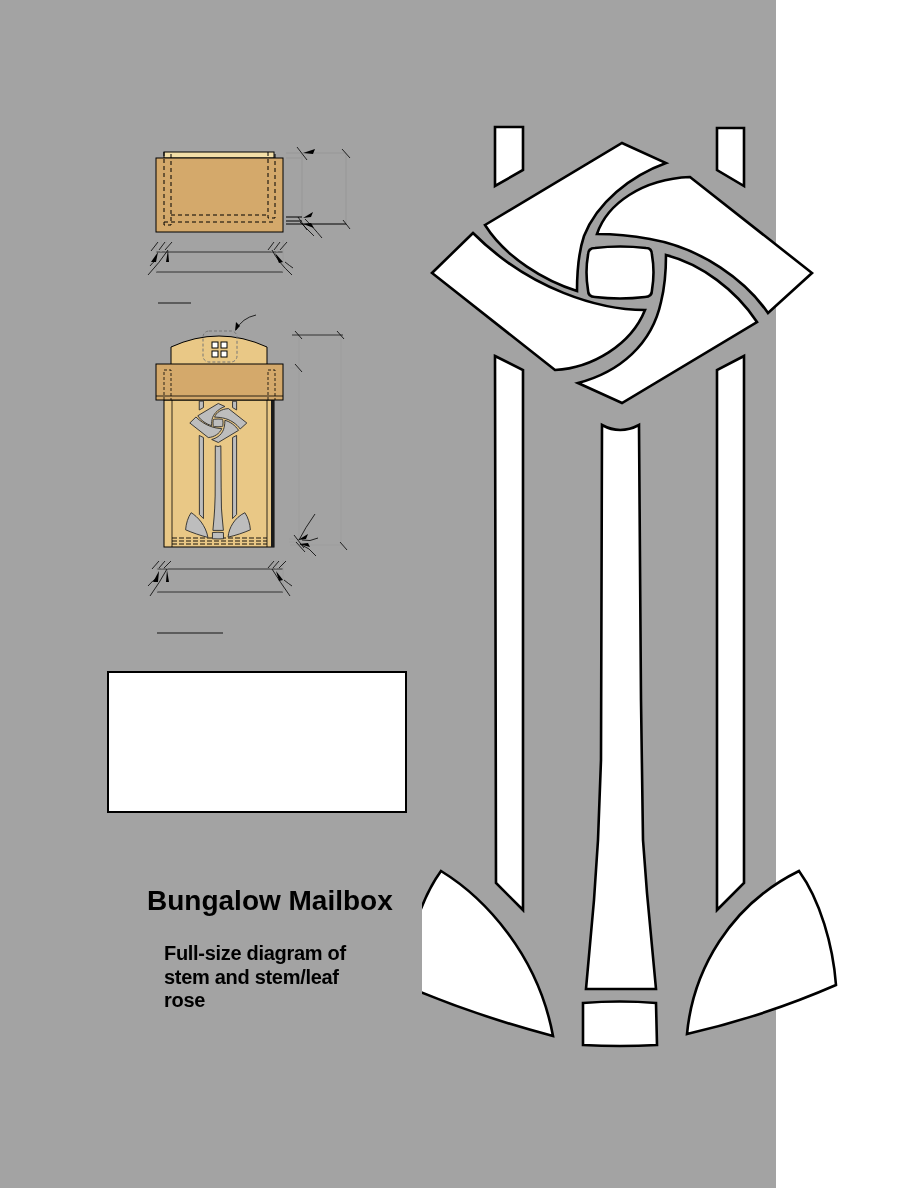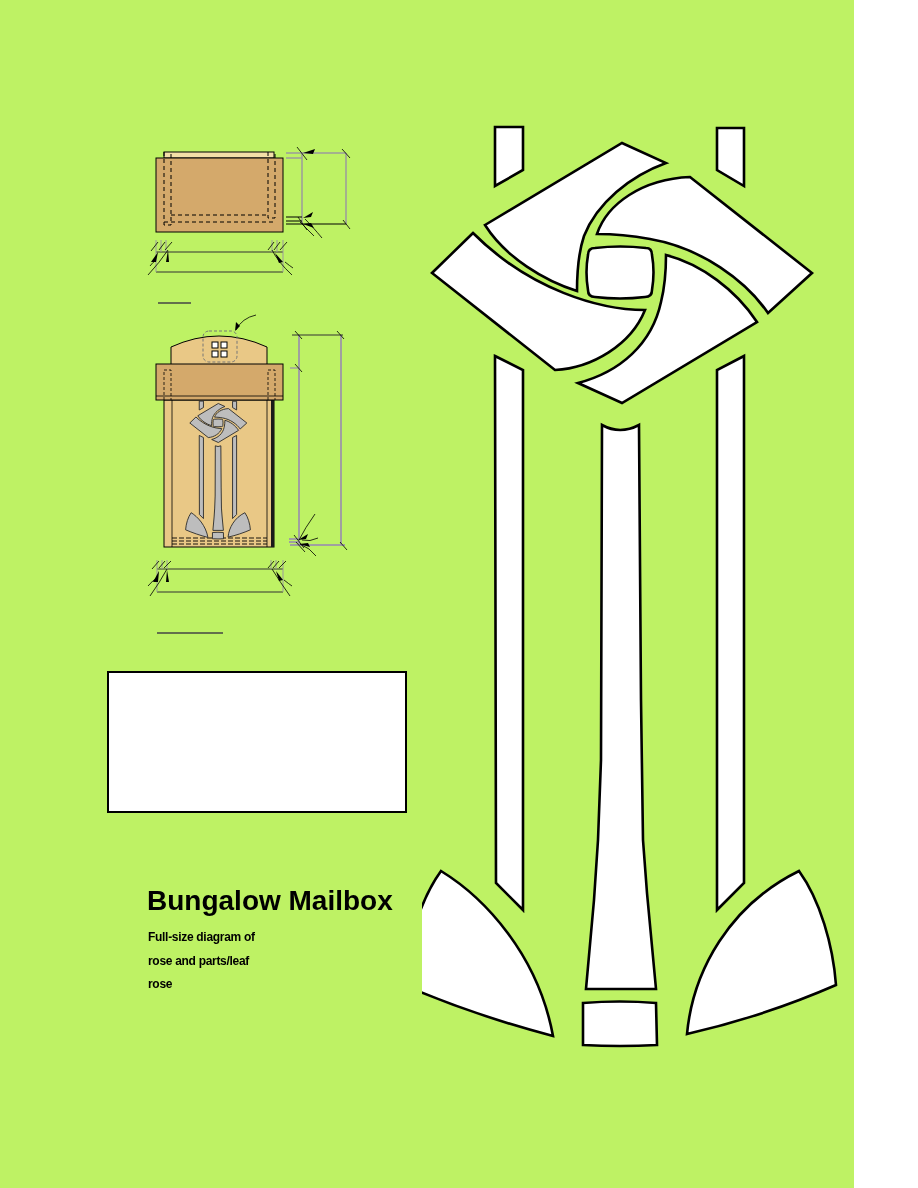--- a/index.html
+++ b/index.html
@@ -1,30 +1,30 @@
 <!DOCTYPE html>
 <html><head>
 <meta charset="utf-8">
 <style>
   html, body { margin: 0; padding: 0; background: #ffffff; }
   body { width: 918px; height: 1188px; position: relative; overflow: hidden; }
-  .page { position: absolute; left: 0; top: 0; width: 854px; height: 1188px; background: #bef264; }
+  .page { position: absolute; left: 0; top: 0; width: 776px; height: 1188px; background: #a3a3a3; }
   .art { position: absolute; left: 0; top: 0; }
   .notes-box {
     position: absolute; left: 107px; top: 671px; width: 296px; height: 138px;
     border: 2px solid #000; background: #fff;
   }
   .title {
     position: absolute; left: 147px; top: 884px; margin: 0;
     font-family: "Liberation Sans", sans-serif; font-weight: bold; font-size: 28px;
     line-height: 34px; color: #000; white-space: nowrap;
   }
   .subtitle {
-    position: absolute; left: 148px; top: 926px; margin: 0;
-    font-family: "Liberation Sans", sans-serif; font-weight: bold; font-size: 12px;
+    position: absolute; left: 148px; top: 926px; margin: 16px;
+    font-family: "Liberation Sans", sans-serif; font-weight: bold; font-size: 20px;
     line-height: 23.5px; color: #000; letter-spacing: -0.3px;
   }
   .subtitle span { display: block; white-space: nowrap; }
 </style>
 </head>
 <body>
 
 <div class="page">
 
   <svg class="art" width="918" height="1188" viewBox="0 0 918 1188">
@@ -134,17 +134,17 @@
         <path d="M583,1003 Q620,1000 656,1003 L657,1045 Q620,1047 583,1045 Z"></path>
       </g>
     </g>
   </svg>
 
   <div class="notes-box"></div>
 
   <h1 class="title">Bungalow Mailbox</h1>
   <div class="subtitle">
     <span>Full-size diagram of</span>
-    <span>rose and parts/leaf</span>
+    <span>stem and stem/leaf</span>
     <span>rose</span>
   </div>
 
 </div>
 
 </body></html>

